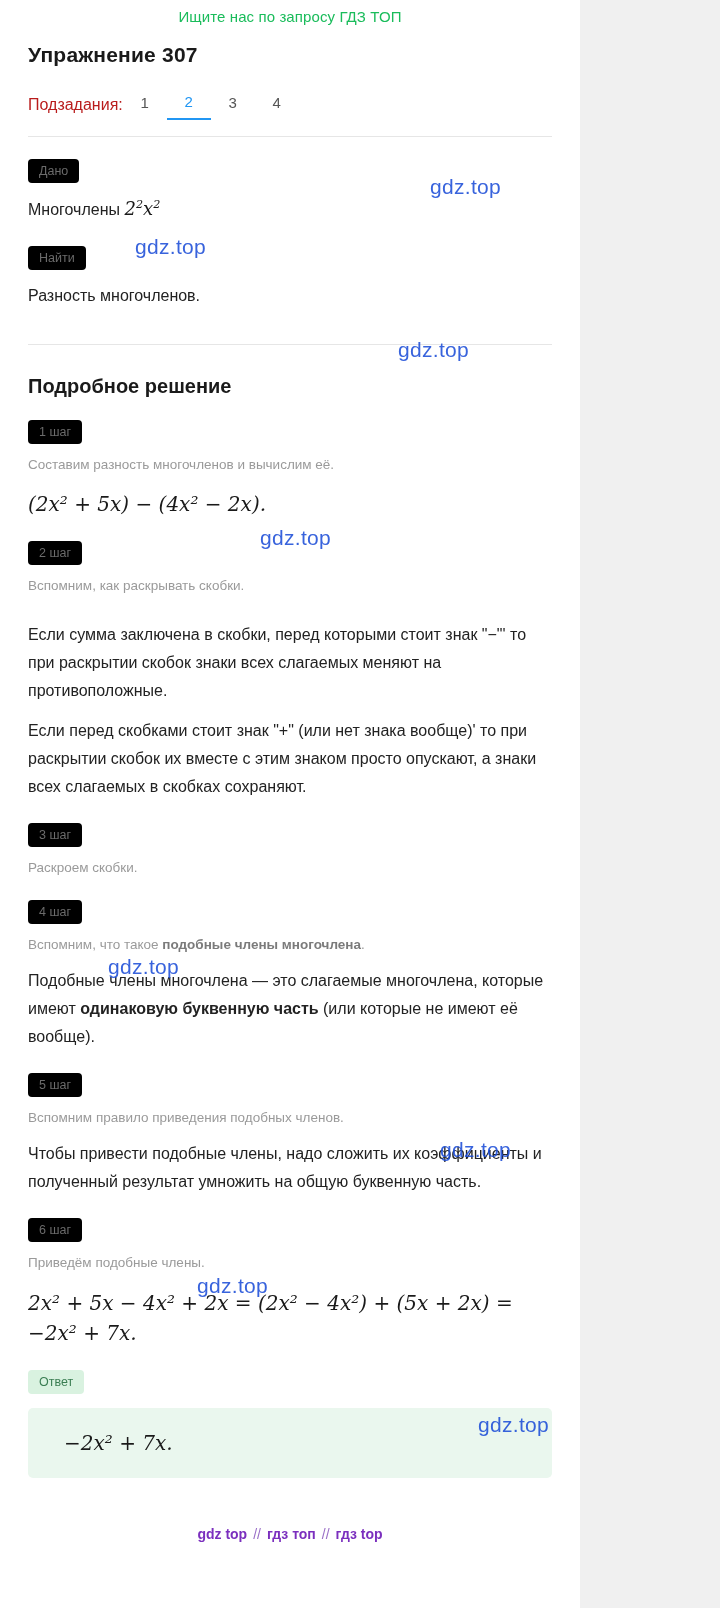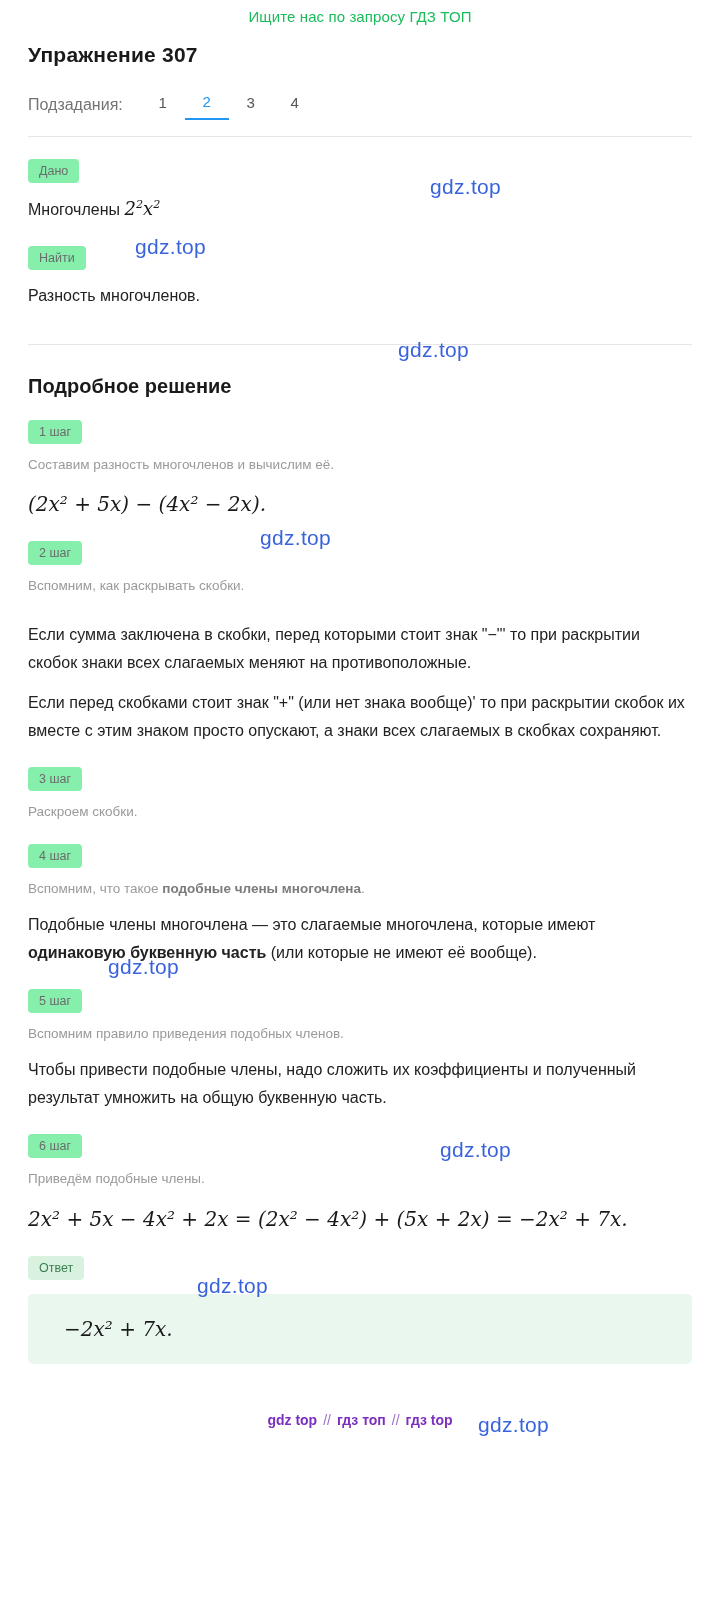--- a/index.html
+++ b/index.html
@@ -7,21 +7,21 @@
     margin: 0; padding: 0;
     background: #f0f0f0;
   }
   body {
     width: 720px;
     min-height: 1608px;
     font-family: "Liberation Sans", sans-serif;
     color: #222;
   }
   .page {
-    width: 720px;
+    width: 580px;
     min-height: 1608px;
     background: #ffffff;
     position: relative;
     padding: 0;
   }
   .top-banner {
     text-align: center;
     color: #1abc5b;
     font-size: 15px;
     padding: 8px 0 6px 0;
@@ -38,43 +38,42 @@
     letter-spacing: 0.2px;
   }
   .subtasks {
     display: flex;
     align-items: center;
     margin-top: 22px;
     gap: 0px;
   }
   .subtasks-label {
     font-size: 16px;
-    color: #737373;
-    margin-right: 18px;
+    color: #b91c1c;
   }
   .subtask-item {
     width: 44px;
     text-align: center;
     font-size: 15px;
     color: #555;
     padding: 4px 0 8px 0;
     cursor: pointer;
   }
   .subtask-item.active {
     color: #2196f3;
     border-bottom: 2px solid #2196f3;
   }
   .hr {
     border: none;
     border-top: 1px solid #e6e6e6;
     margin: 16px 0 0 0;
   }
   .tag {
     display: inline-block;
-    background: #86efac;
+    background: #000000;
     color: #6b6b6b;
     font-size: 12.5px;
     border-radius: 4px;
     padding: 5px 11px;
     margin: 22px 0 0 0;
   }
   .tag.answer-tag {
     background: #d9f2e0;
     color: #3a7d52;
   }

